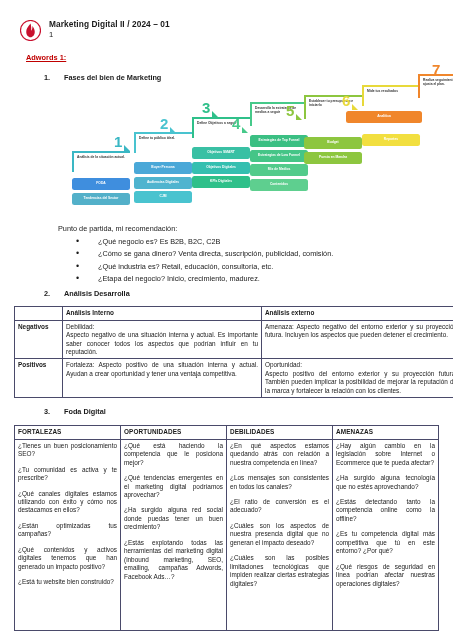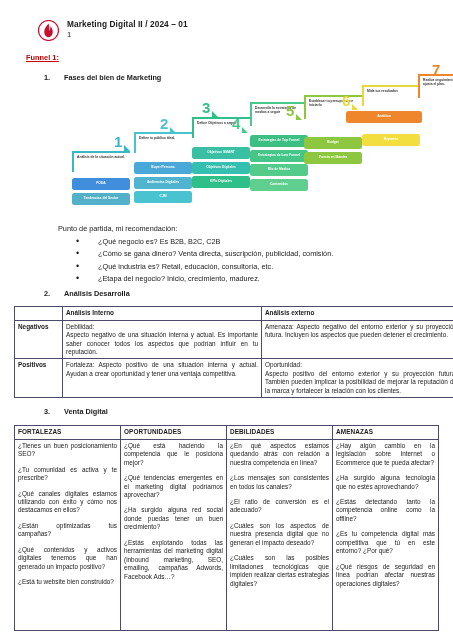--- a/index.html
+++ b/index.html
@@ -5,21 +5,21 @@
   html,body{margin:0;padding:0;background:#ffffff;}
   body{
     width:453px;height:640px;overflow:hidden;
     font-family:"Liberation Sans", sans-serif;
     color:#1a1a1a;
     -webkit-font-smoothing:antialiased;
   }
   .page{position:relative;width:453px;height:640px;background:#fff;}
 
   
-  .header{display:flex;align-items:flex-start;padding:20px 0 0 38px;}
+  .header{display:flex;align-items:flex-start;padding:20px 0 0 20px;}
   .logo{width:21px;height:21px;flex:0 0 21px;margin-right:8px;position:relative;}
   .logo svg{display:block;}
   .header-text{line-height:1.15;}
   .doc-title{font-size:8.3px;font-weight:bold;letter-spacing:.1px;white-space:nowrap;}
   .page-num{font-size:7.6px;font-weight:normal;margin-top:1px;}
   .semana{margin:12px 0 0 26px;font-size:7.4px;font-weight:bold;color:#c00000;
           text-decoration:underline;display:inline-block;}
   .numbered{margin:9px 0 0 44px;font-size:7.3px;font-weight:bold;display:flex;}
   .numbered .idx{width:20px;flex:0 0 20px;}
   .lead{margin:8px 0 0 58px;font-size:7.3px;}
@@ -70,21 +70,21 @@
         <path d="M21 7 C15 14 12.5 18 12.5 23.5 C12.5 30 16.5 34.5 21 34.5 C25.5 34.5 29.5 30 29.5 23.5 C29.5 19 27.5 15.5 24.5 12 C25.5 16.5 24 19.5 22 21.5 C23 17 22.5 11.5 21 7 Z" fill="#c8102e"></path>
       </svg>
     </div>
     <div class="header-text">
       <div class="doc-title">Marketing Digital II / 2024 – 01</div>
       <div class="page-num">1</div>
     </div>
   </div>
 
   <div>
-    <span class="semana">Funnel 1:</span>
+    <span class="semana">Adwords 1:</span>
   </div>
 
   <div class="numbered">
     <span class="idx">1.</span>
     <span>Fases del bien de Marketing</span>
   </div>
 
   <div class="diagram">
 
     <div class="stepcol" style="left:58px;top:63px;">
@@ -190,21 +190,21 @@
       <td class="c0 rowlbl">Positivos</td>
       <td class="c1" style="white-space:pre-line;">Fortaleza: Aspecto positivo de una situación interna y actual. Ayudan a crear oportunidad y tener una ventaja competitiva.</td>
       <td class="c2" style="white-space:pre-line;">Oportunidad:
 Aspecto positivo del entorno exterior y su proyección futura. También pueden implicar la posibilidad de mejorar la reputación de la marca y fortalecer la relación con los clientes.</td>
     </tr>
   </tbody>
     </table>
 
   <div class="numbered" style="margin-top:9px;">
     <span class="idx">3.</span>
-    <span>Venta Digital</span>
+    <span>Foda Digital</span>
   </div>
 
   <table class="tbl2">
     <tbody>
         <tr>
       <td class="hd">FORTALEZAS</td>
       <td class="hd">OPORTUNIDADES</td>
       <td class="hd">DEBILIDADES</td>
       <td class="hd">AMENAZAS</td>
     </tr>

